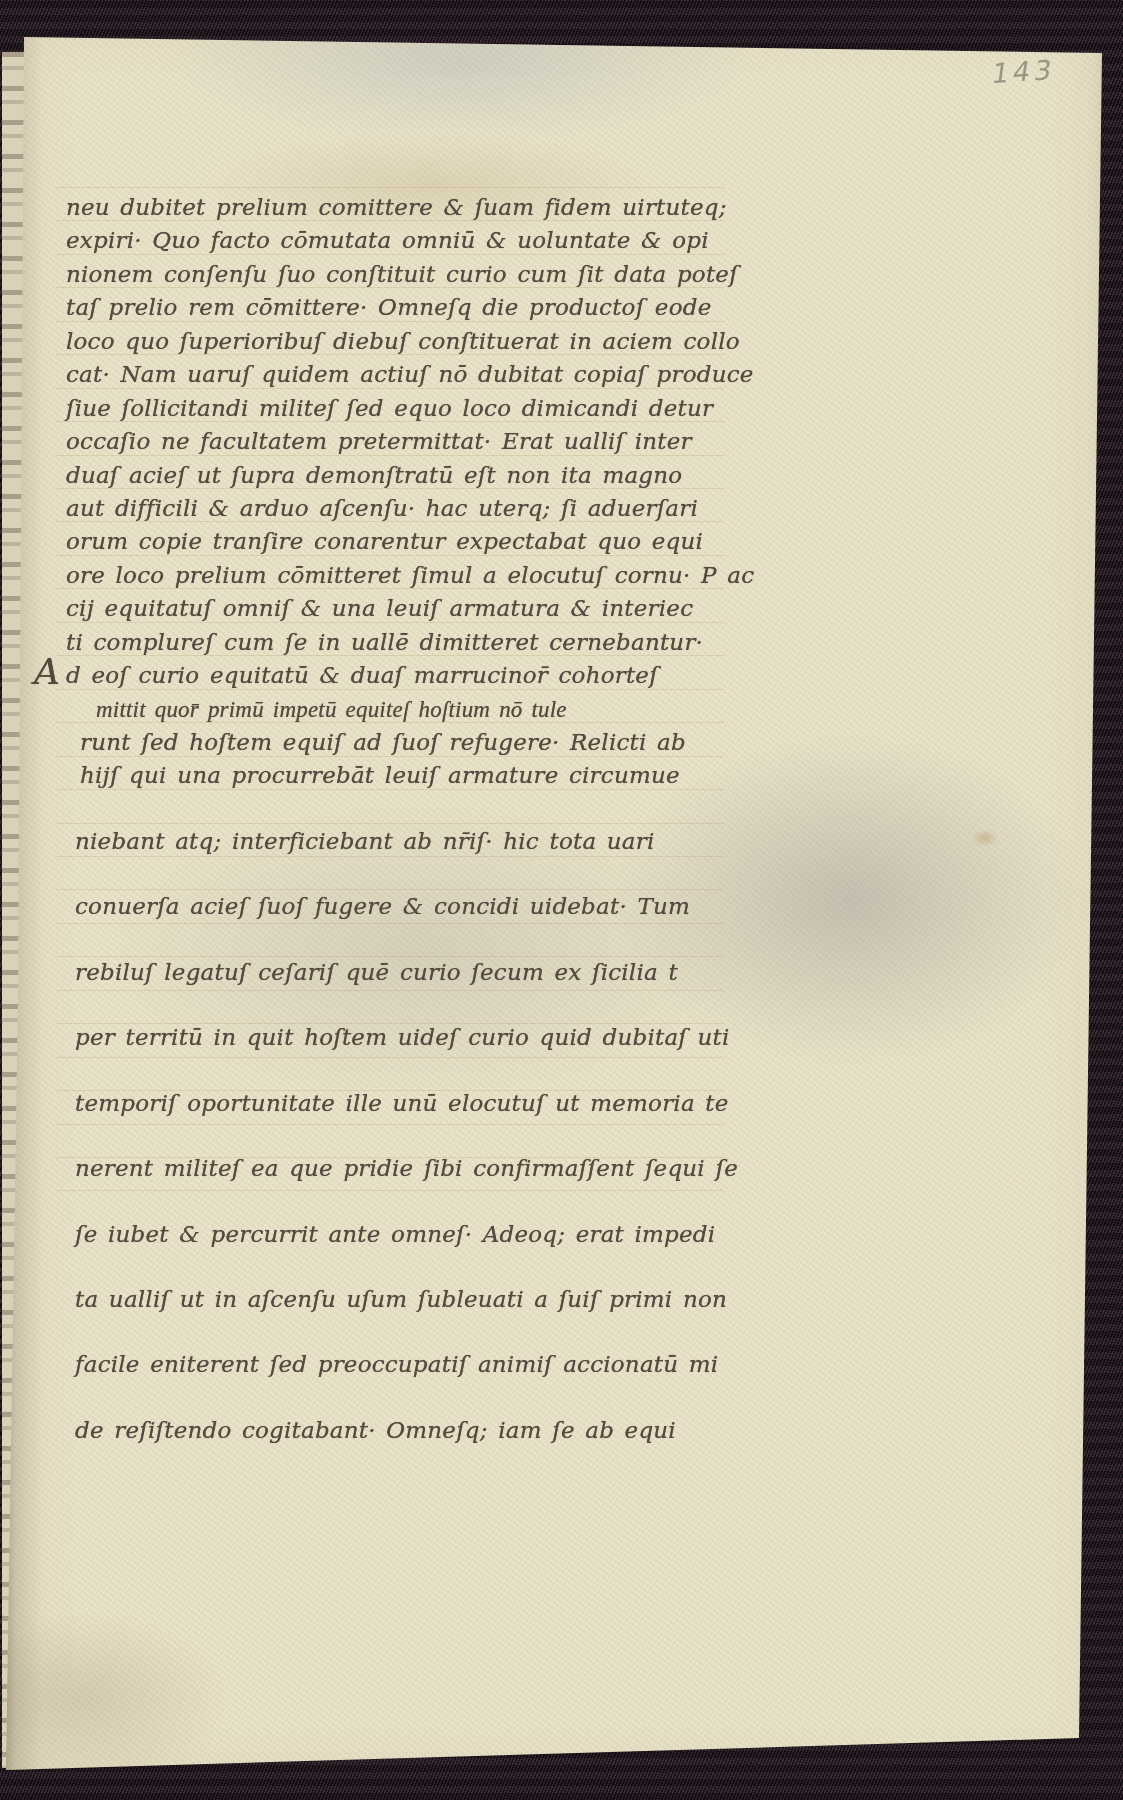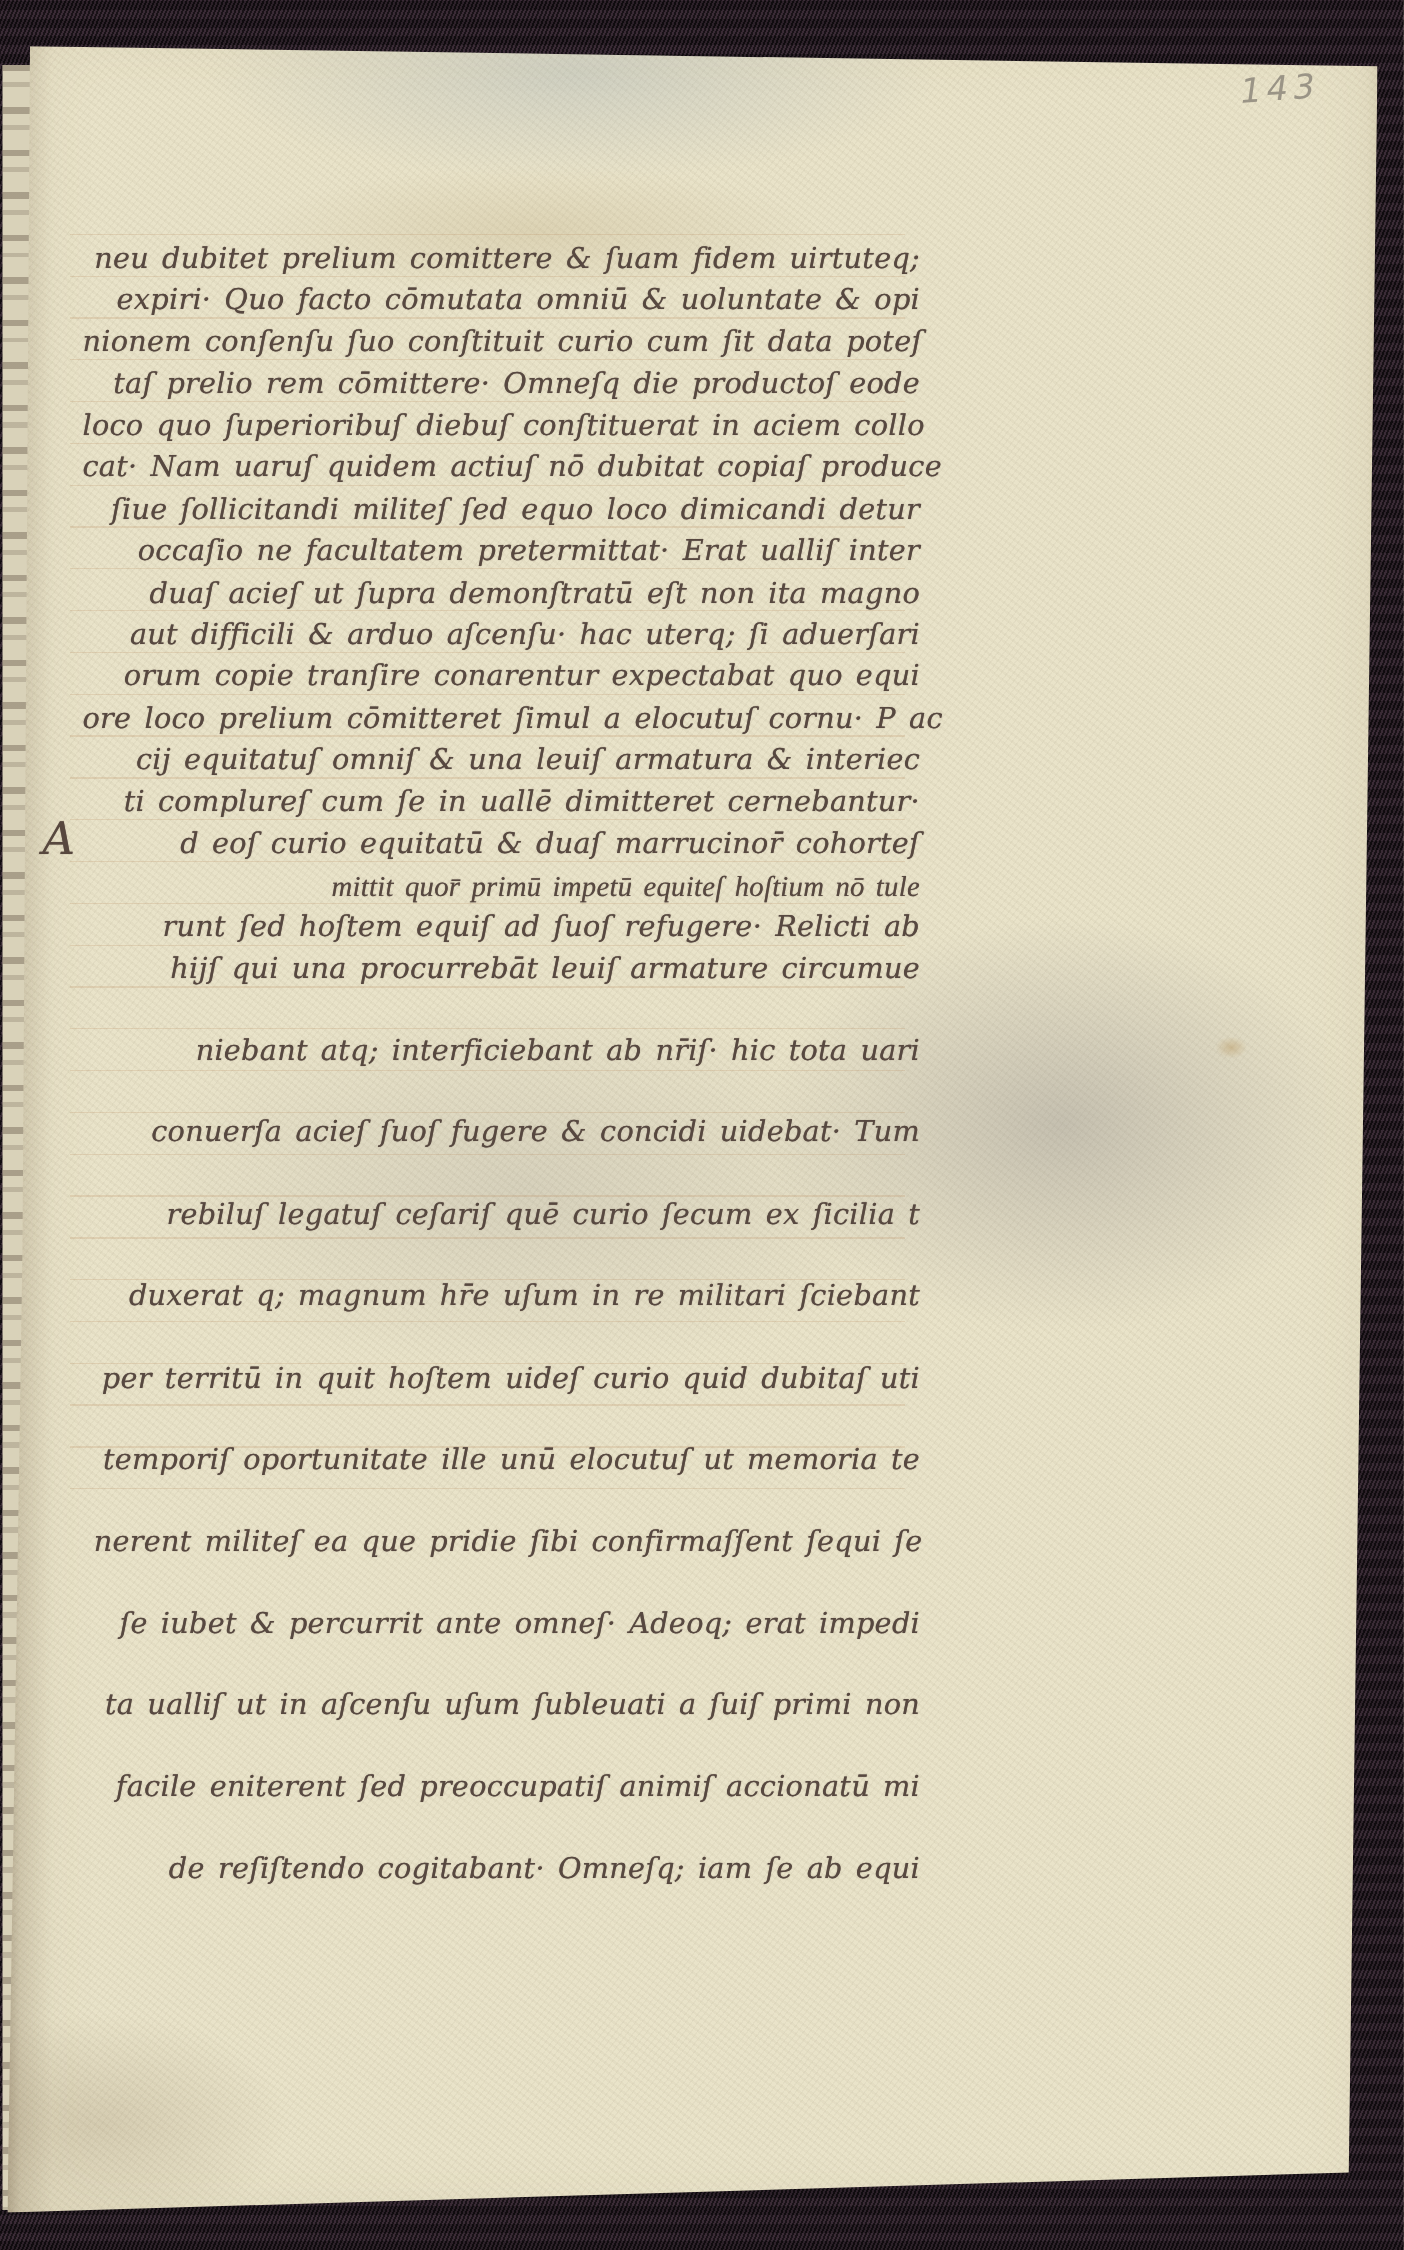--- a/index.html
+++ b/index.html
@@ -51,21 +51,21 @@
     font-size:27px;color:#8e887c;transform:rotate(-4deg) skewX(-12deg);
     letter-spacing:4px;opacity:.85;
   }
   .text-block{
     position:absolute;left:66px;top:191px;width:670px;z-index:4;
     font-family:"DejaVu Serif", serif;font-style:italic;
     font-size:23px;color:#574840;line-height:33.45px;
     letter-spacing:0.2px;word-spacing:3px;
     text-shadow:0 0 0.7px rgba(87,72,64,0.85);
   }
-  .ms-line{height:33.45px;white-space:nowrap;position:relative;text-align:right;}
+  .ms-line{height:33.45px;white-space:nowrap;position:relative;}
   .ms-line:nth-child(16){padding-left:30px;font-family:Liberation Serif, serif;}
   .ms-line:nth-child(17),.ms-line:nth-child(18){padding-left:14px;}
   .ms-line:nth-child(n+19){padding-left:9px;margin-top:32px;}
   .para-initial{
     position:absolute;left:-32px;top:-5px;font-size:36px;line-height:36px;
     font-style:italic;color:#57473e;
   }
 </style>
 </head>
 <body>
@@ -90,21 +90,20 @@
       <div class="ms-line">ore loco prelium cōmitteret ſimul a elocutuſ cornu· P ac</div>
       <div class="ms-line">cij equitatuſ omniſ &amp; una leuiſ armatura &amp; interiec</div>
       <div class="ms-line">ti complureſ cum ſe in uallē dimitteret cernebantur·</div>
       <div class="ms-line has-initial"><span class="para-initial">A</span>d eoſ curio equitatū &amp; duaſ marrucinor̄ cohorteſ</div>
       <div class="ms-line">mittit quor̄ primū impetū equiteſ hoſtium nō tule</div>
       <div class="ms-line">runt ſed hoſtem equiſ ad ſuoſ refugere· Relicti ab</div>
       <div class="ms-line">hijſ qui una procurrebāt leuiſ armature circumue</div>
       <div class="ms-line">niebant atq; interficiebant ab nr̄iſ· hic tota uari</div>
       <div class="ms-line">conuerſa acieſ ſuoſ fugere &amp; concidi uidebat· Tum</div>
       <div class="ms-line">rebiluſ legatuſ ceſariſ quē curio ſecum ex ſicilia t</div>
-      <div class="ms-line">duxerat q; magnum hr̄e uſum in re militari ſciebant</div>
       <div class="ms-line">per territū in quit hoſtem uideſ curio quid dubitaſ uti</div>
       <div class="ms-line">temporiſ oportunitate ille unū elocutuſ ut memoria te</div>
       <div class="ms-line">nerent militeſ ea que pridie ſibi confirmaſſent ſequi ſe</div>
       <div class="ms-line">ſe iubet &amp; percurrit ante omneſ· Adeoq; erat impedi</div>
       <div class="ms-line">ta ualliſ ut in aſcenſu uſum ſubleuati a ſuiſ primi non</div>
       <div class="ms-line">facile eniterent ſed preoccupatiſ animiſ accionatū mi</div>
       <div class="ms-line">de reſiſtendo cogitabant· Omneſq; iam ſe ab equi</div>
     </div>
 </div>
 

